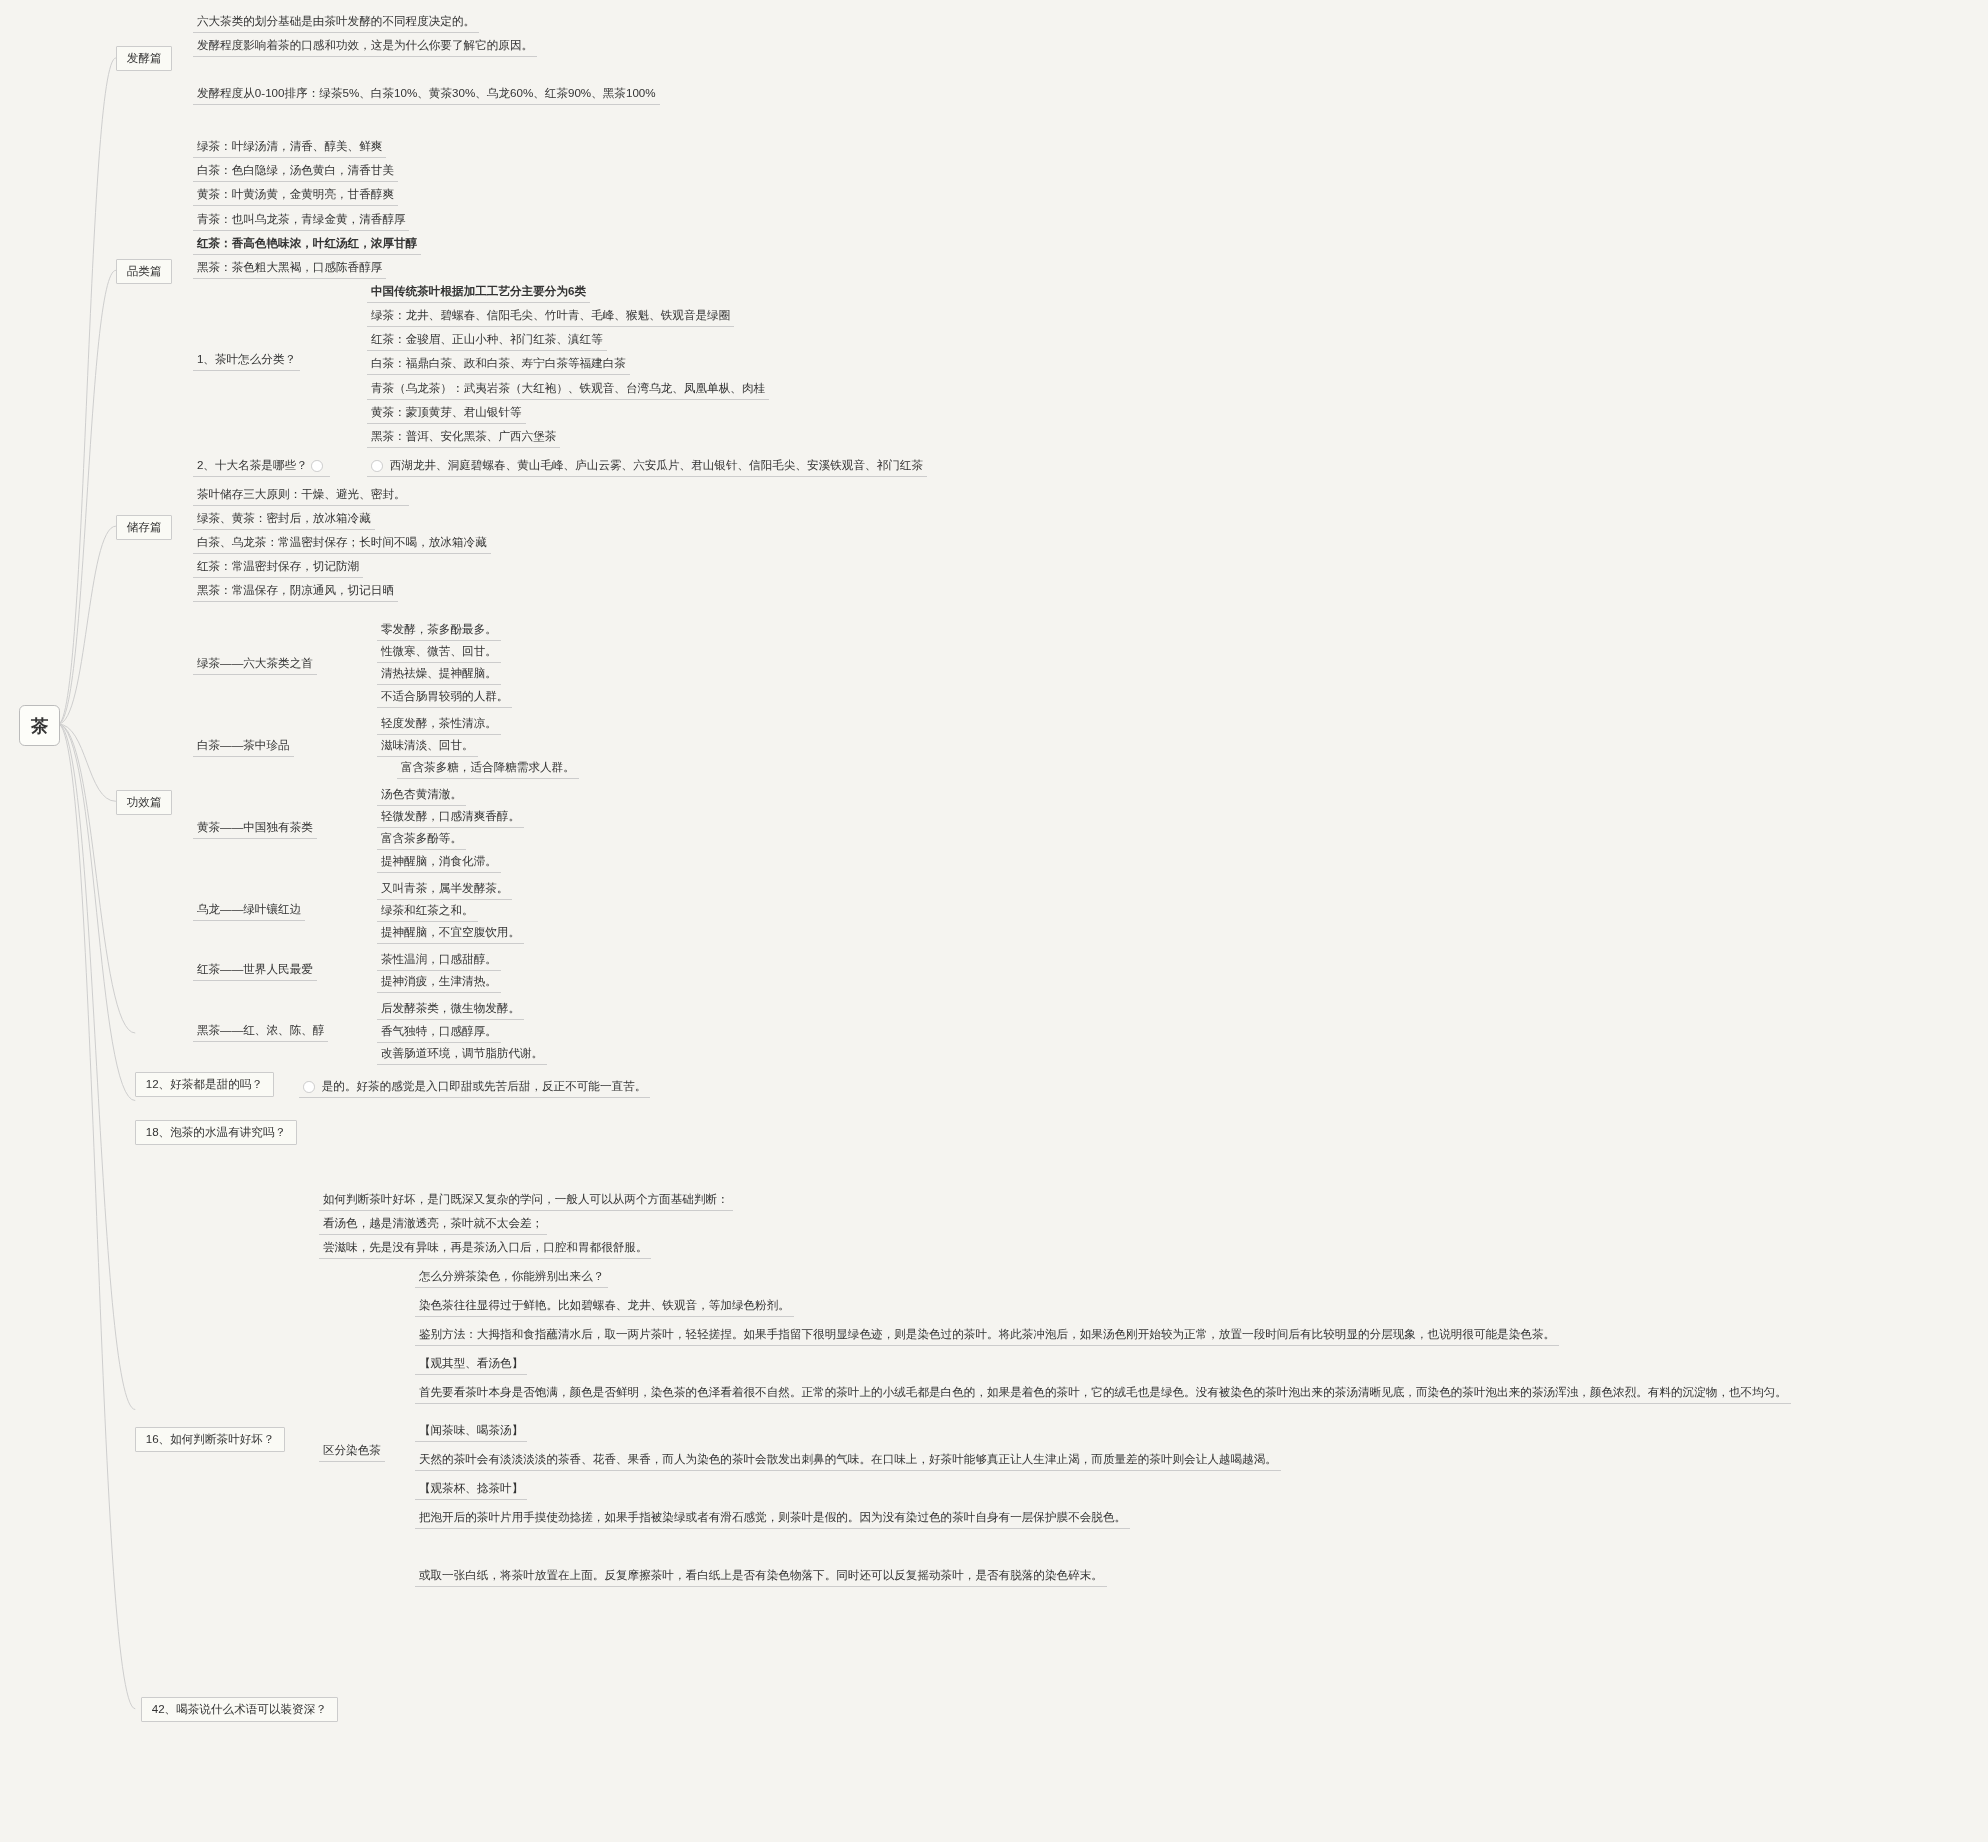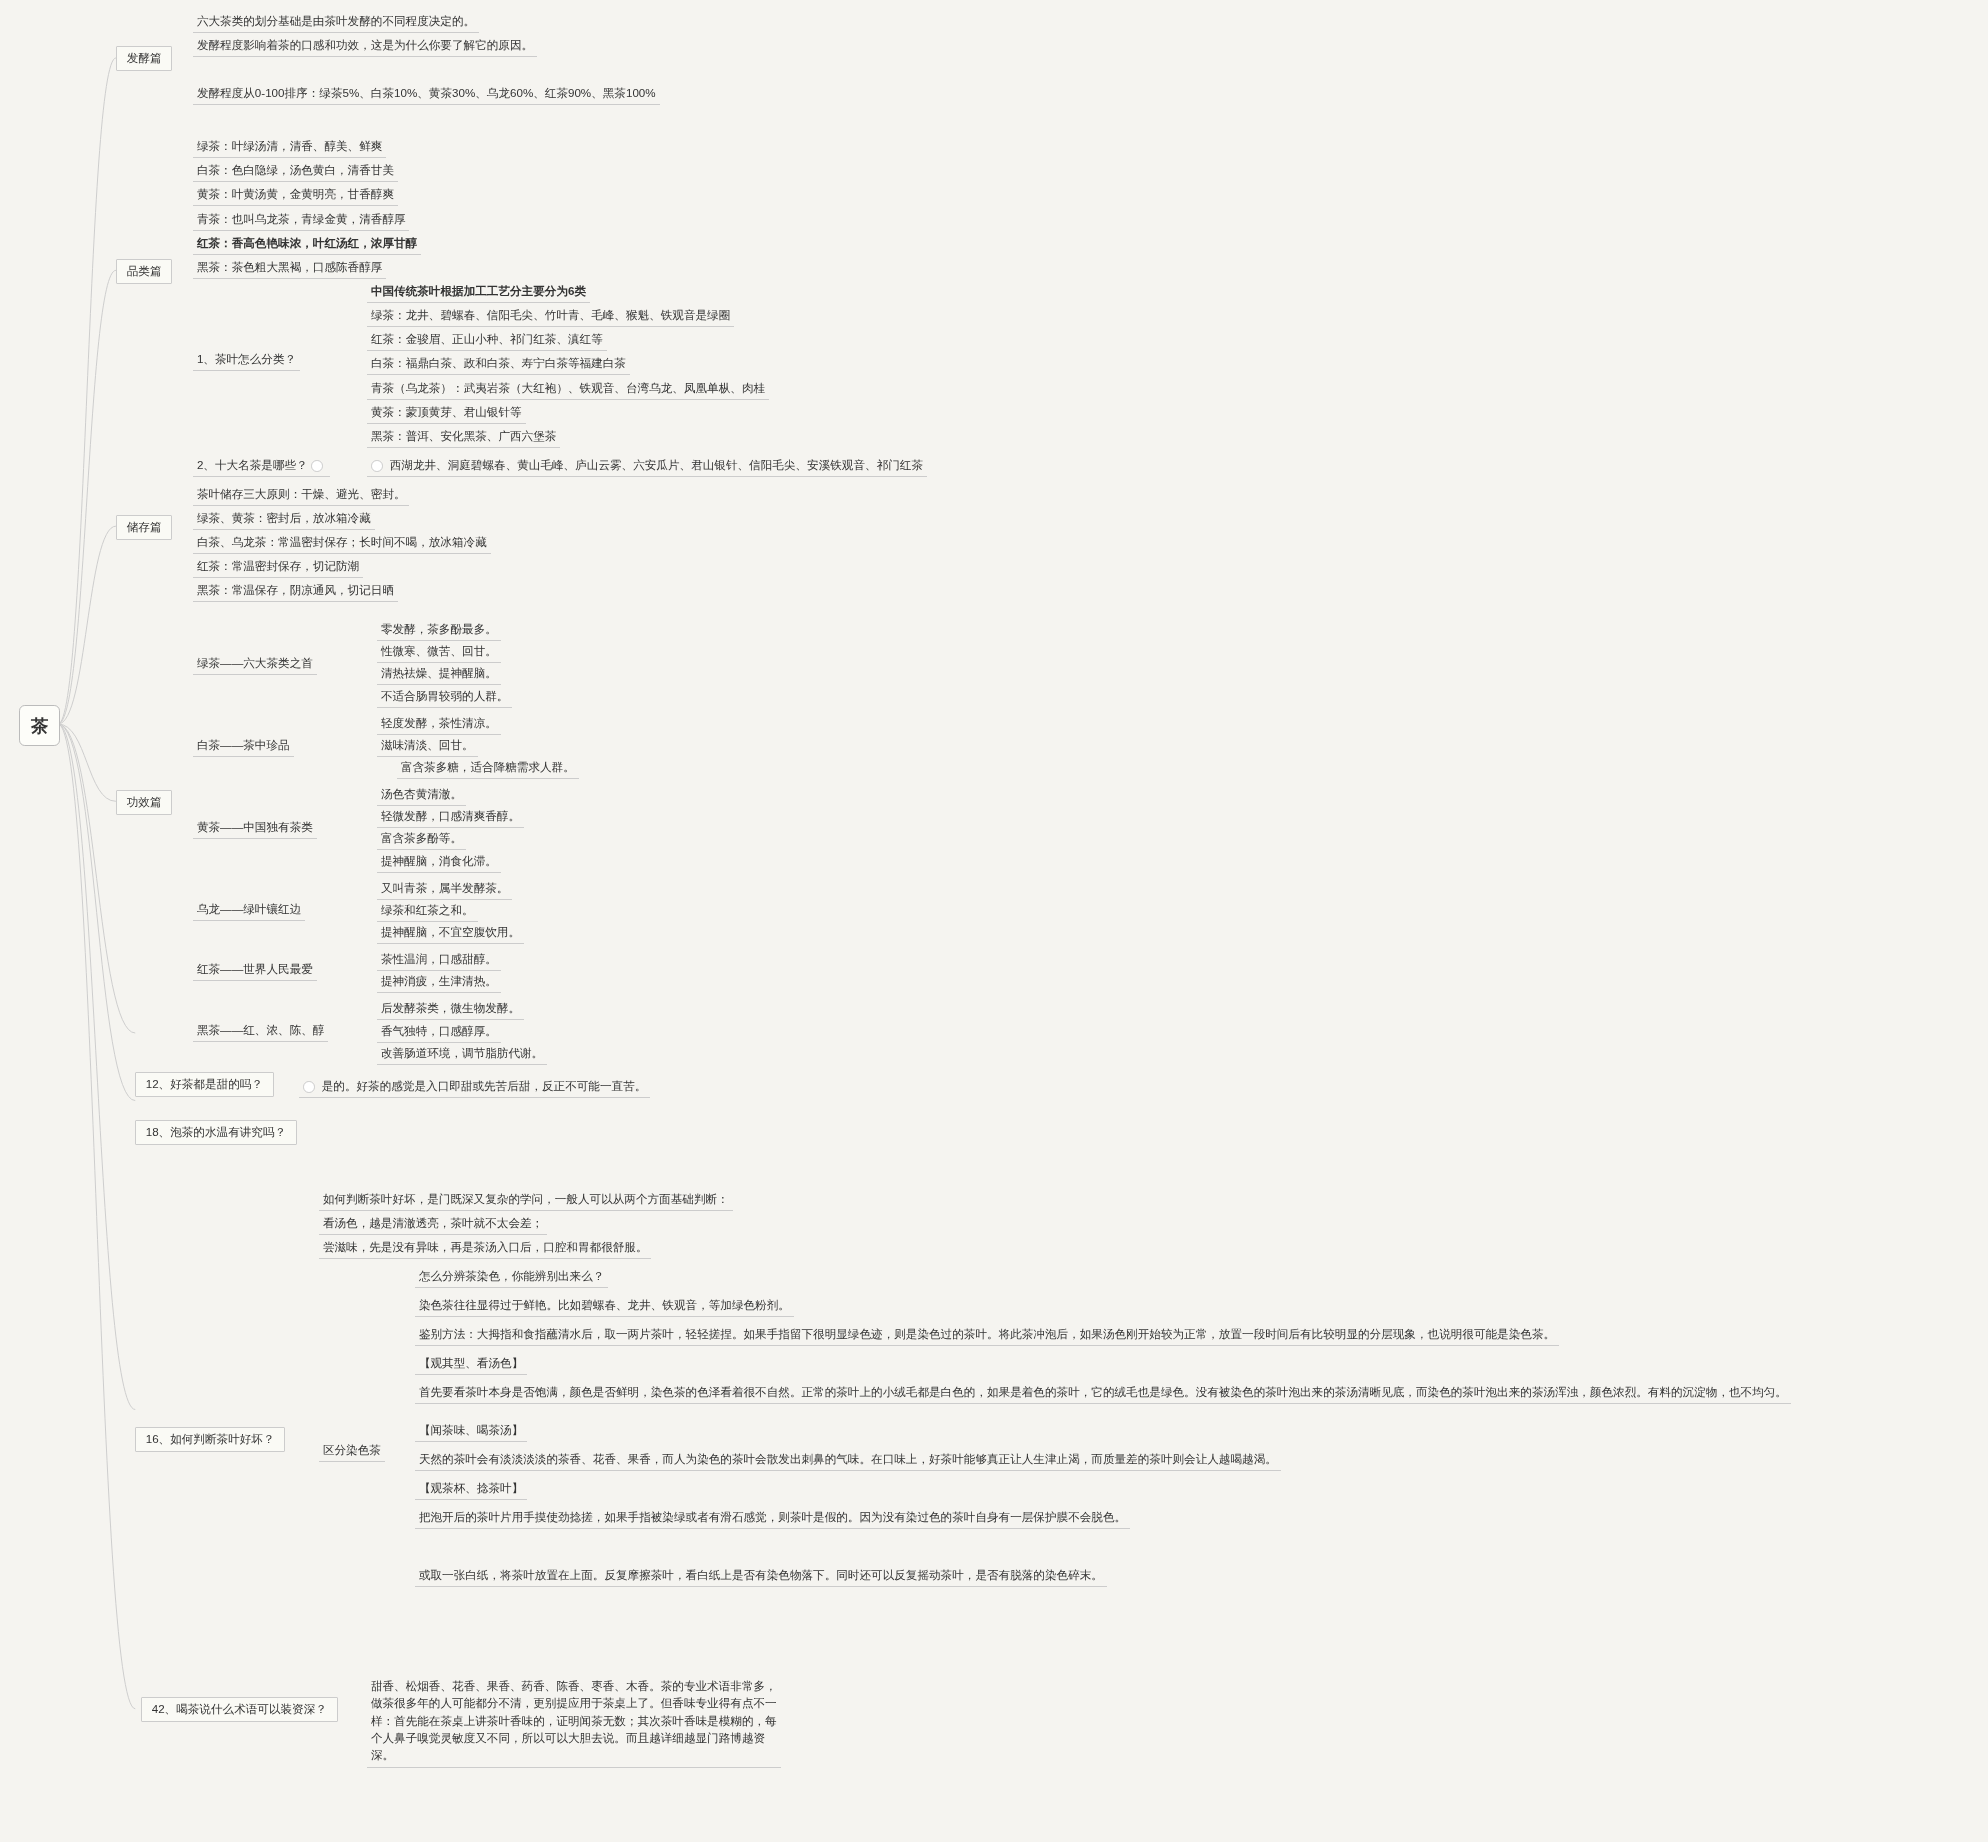--- a/index.html
+++ b/index.html
@@ -190,16 +190,15 @@
 <div class="leaf" style="top:1381px; left:415px">首先要看茶叶本身是否饱满，颜色是否鲜明，染色茶的色泽看着很不自然。正常的茶叶上的小绒毛都是白色的，如果是着色的茶叶，它的绒毛也是绿色。没有被染色的茶叶泡出来的茶汤清晰见底，而染色的茶叶泡出来的茶汤浑浊，颜色浓烈。有料的沉淀物，也不均匀。</div>
 <div class="leaf" style="top:1419px; left:415px">【闻茶味、喝茶汤】</div>
 <div class="leaf" style="top:1448px; left:415px">天然的茶叶会有淡淡淡淡的茶香、花香、果香，而人为染色的茶叶会散发出刺鼻的气味。在口味上，好茶叶能够真正让人生津止渴，而质量差的茶叶则会让人越喝越渴。</div>
 <div class="leaf" style="top:1477px; left:415px">【观茶杯、捻茶叶】</div>
 <div class="leaf" style="top:1506px; left:415px">把泡开后的茶叶片用手摸使劲捻搓，如果手指被染绿或者有滑石感觉，则茶叶是假的。因为没有染过色的茶叶自身有一层保护膜不会脱色。</div>
 <div class="leaf" style="top:1564px; left:415px">或取一张白纸，将茶叶放置在上面。反复摩擦茶叶，看白纸上是否有染色物落下。同时还可以反复摇动茶叶，是否有脱落的染色碎末。</div>
 
 <div class="level1" style="top:1697px; left:141px">
   <span>42、喝茶说什么术语可以装资深？</span>
 </div>
-<div class="leaf wrap" style="top:1675px; left:367px; width:406px">甜香、松烟香、花香、果香、药香、陈香、枣香、木香。茶的专业术语非常多，做茶很多年的人可能都分不清，更别提应用于茶桌上了。但香味专业得有点不一样：首先能在茶桌上讲茶叶香味的，证明闻茶无数；其次茶叶香味是模糊的，每个人鼻子嗅觉灵敏度又不同，所以可以大胆去说。而且越详细越显门路博越资深。</div>
 
 </div>
 
 
 </body></html>

